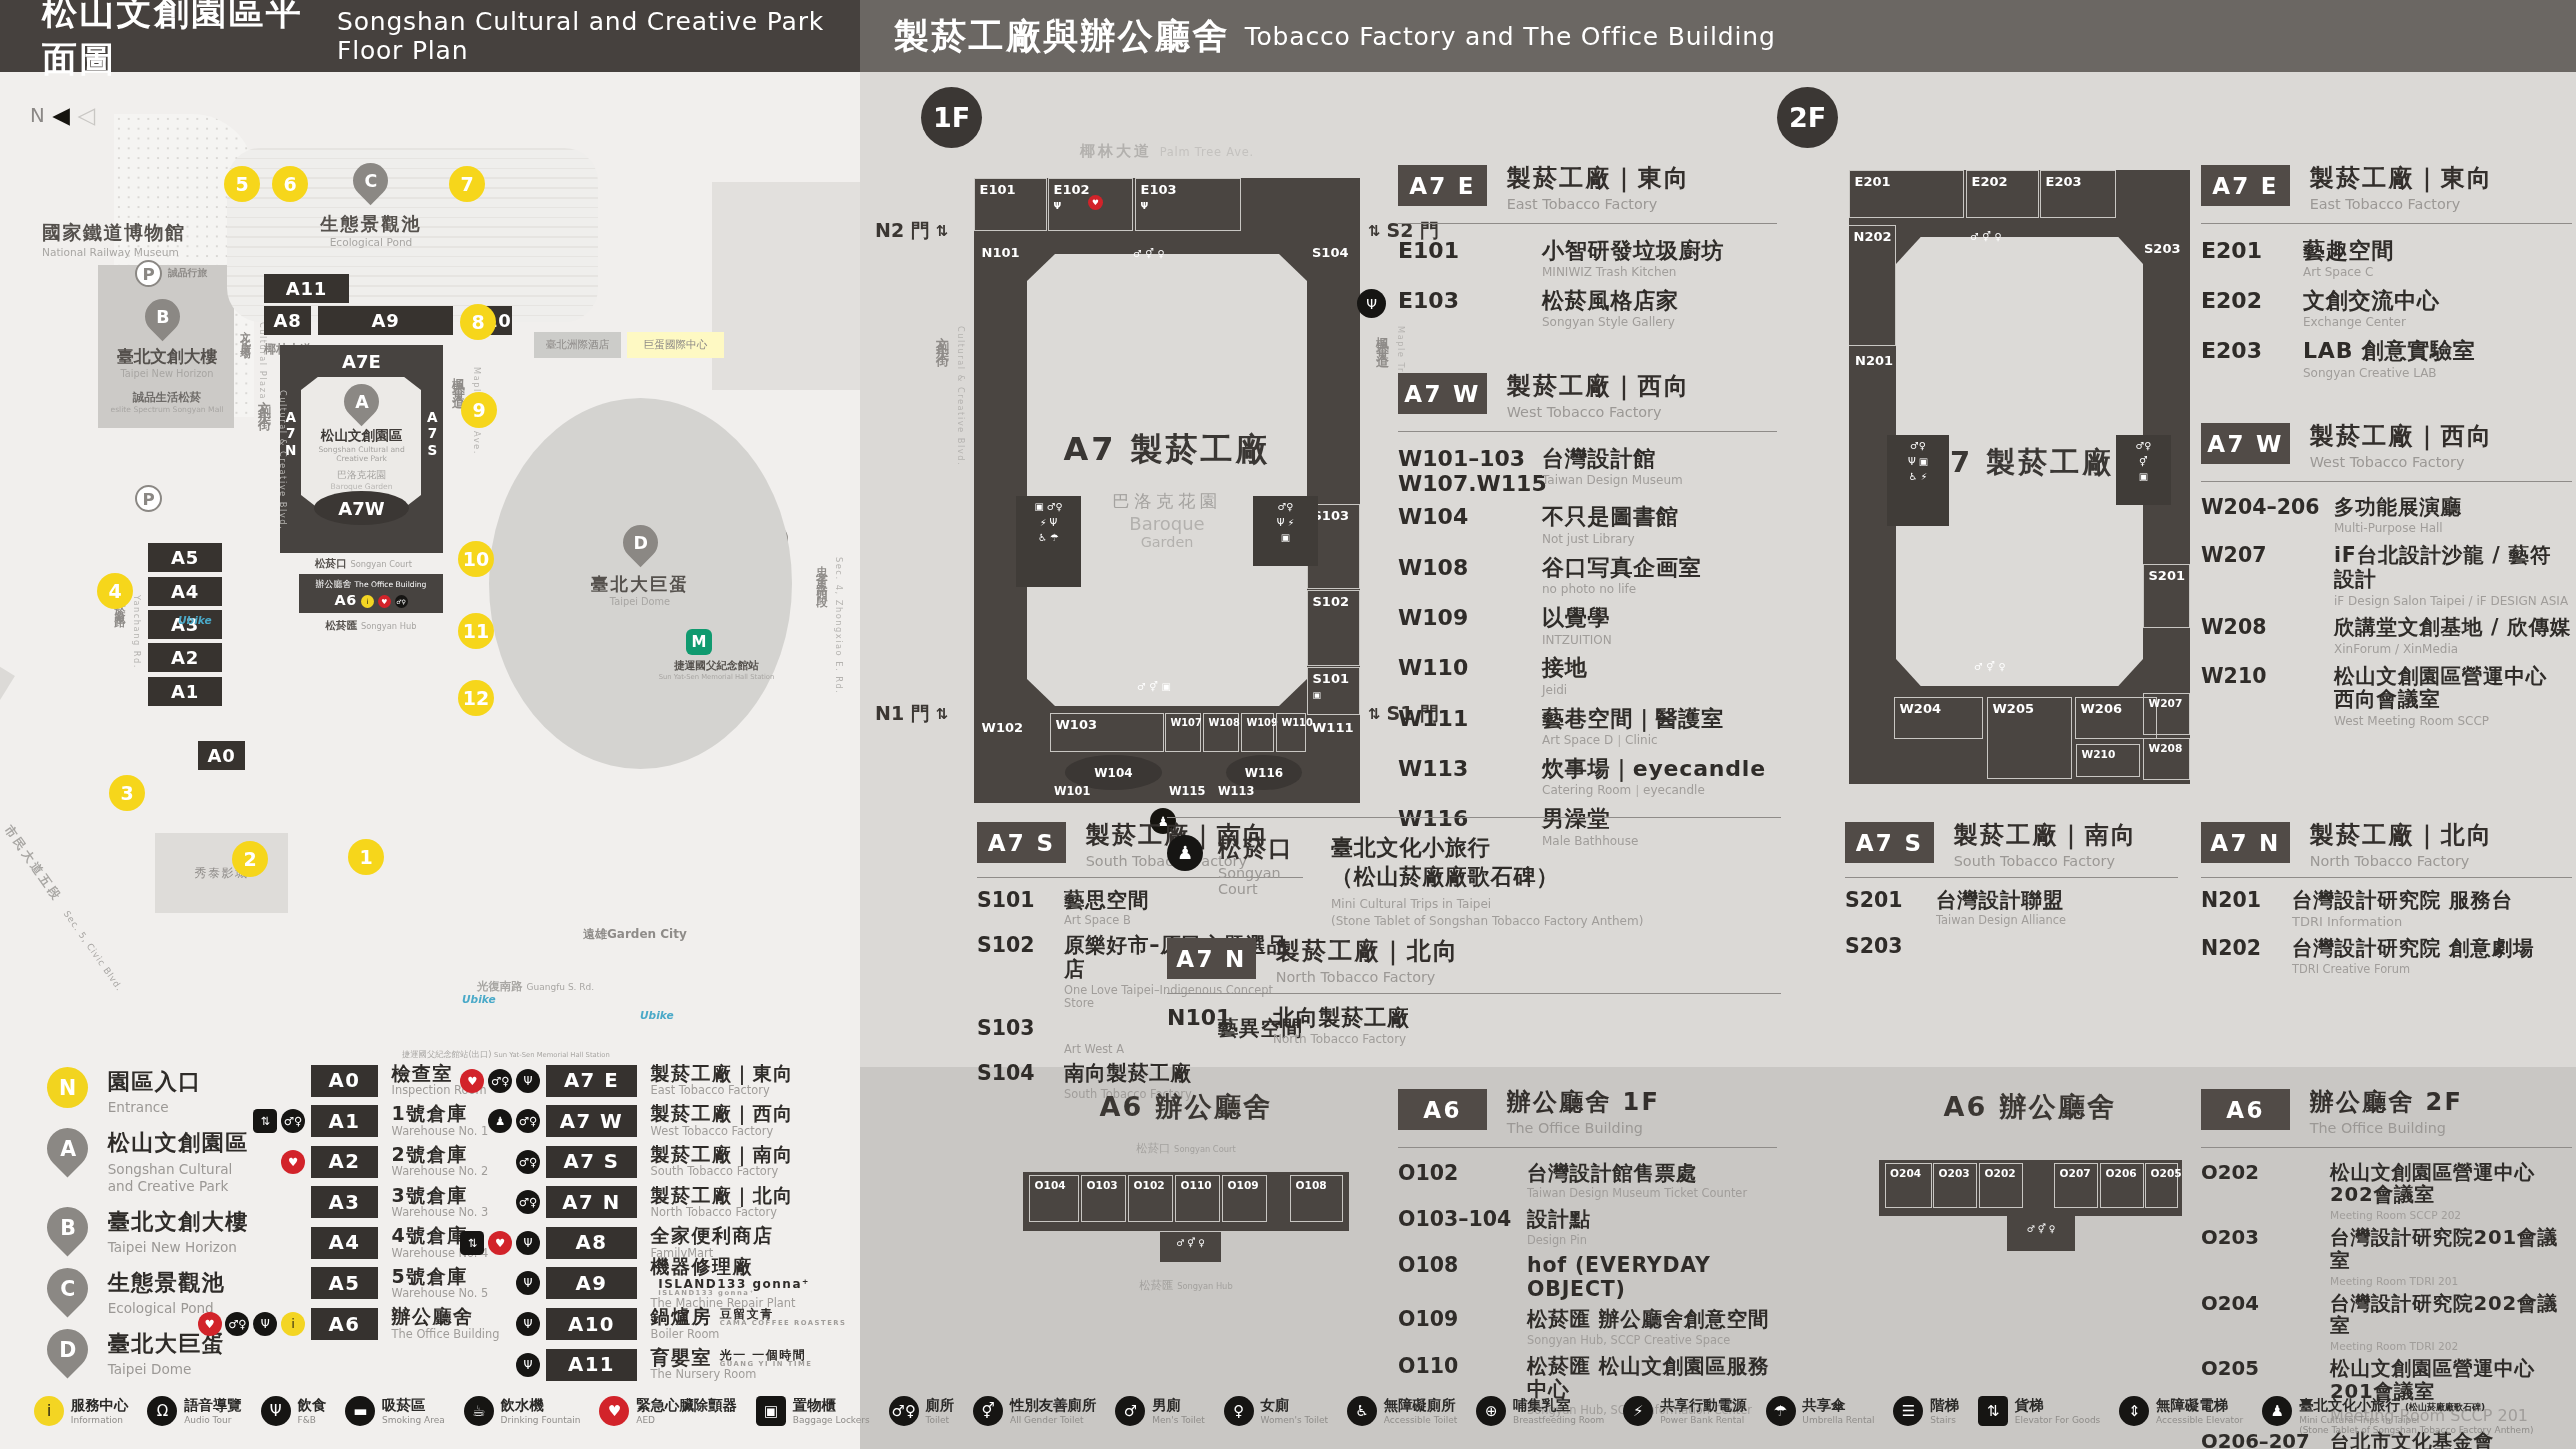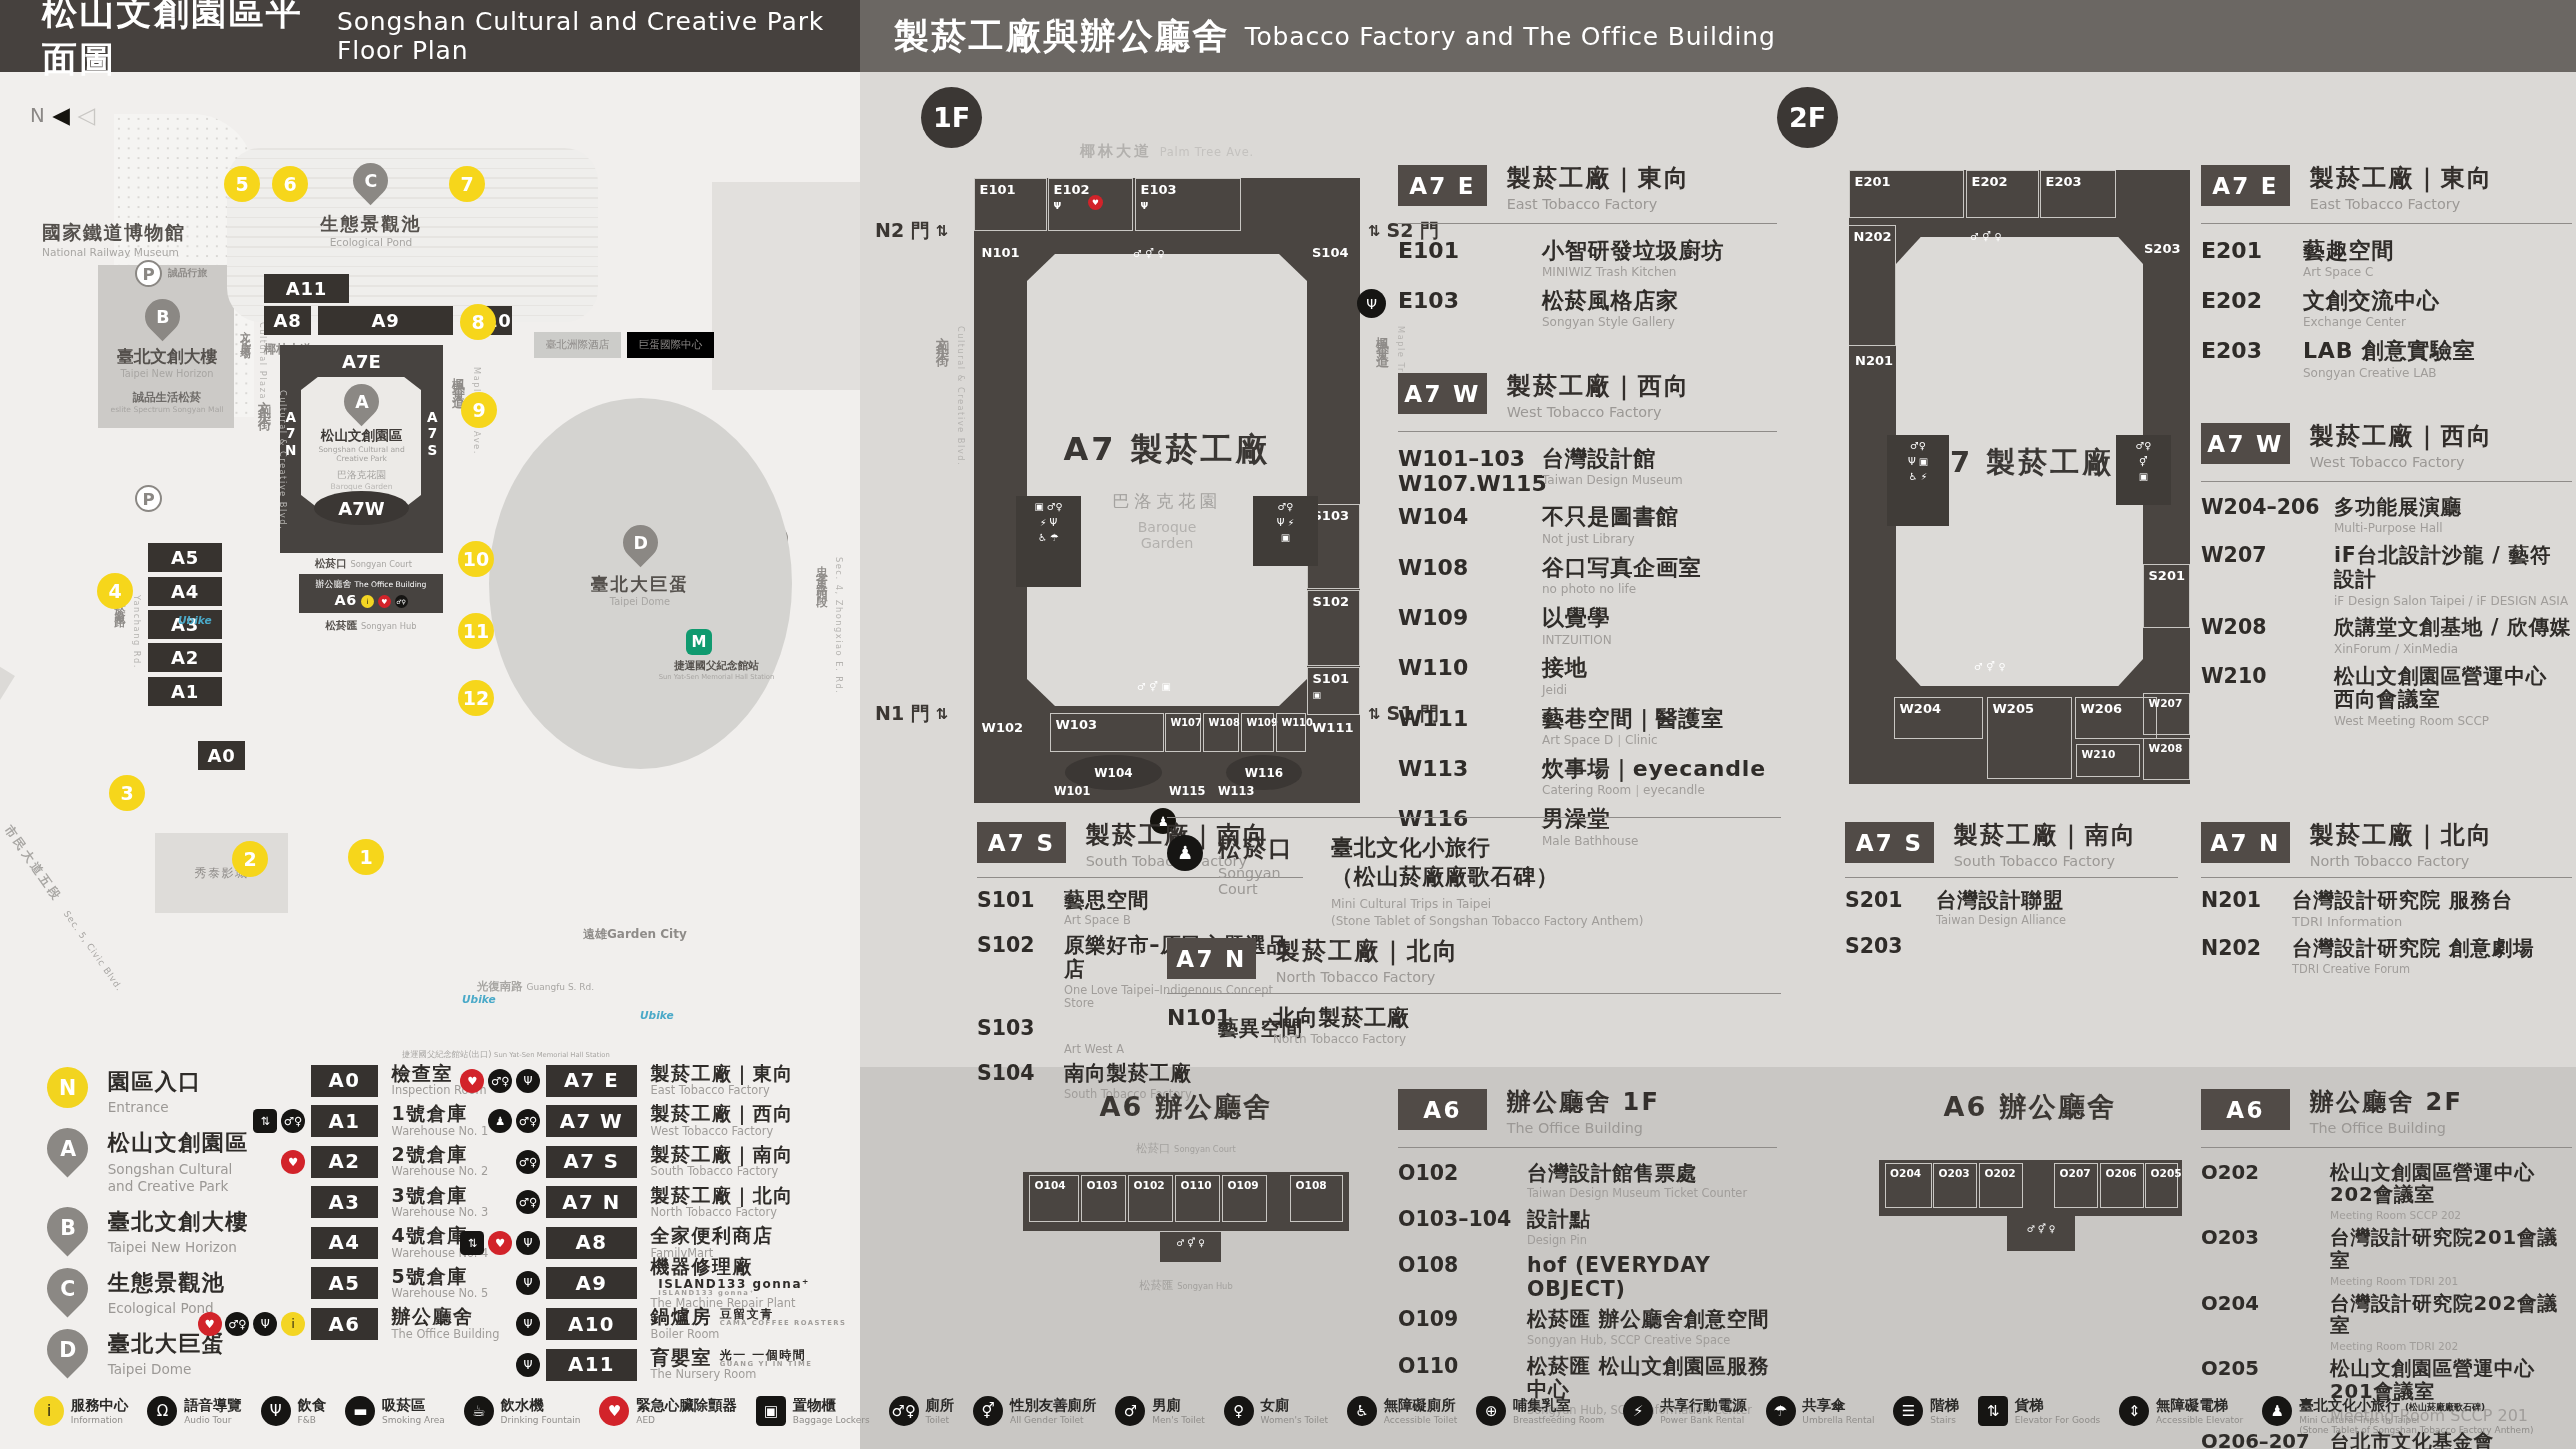--- a/index.html
+++ b/index.html
@@ -242,21 +242,21 @@
     <div class="abs" style="left:-30px;top:576px;width:53px;height:424px;background:#dcdad7;transform:rotate(32deg);transform-origin:top left;"></div>
     <div class="abs" style="left:13.6px;top:750px;transform:rotate(55deg);transform-origin:left top;color:#a8a6a3;font-size:12px;font-weight:bold;letter-spacing:3px;white-space:nowrap;">
       <span>市民大道五段</span>
       <span style="font-weight:normal;font-size:9px;letter-spacing:0.8px;margin-left:6px;">Sec. 5, Civic Blvd.</span>
     </div>
 
     <div class="abs" style="left:489px;top:326px;width:303px;height:371px;background:#d4d3d0;border-radius:50%;"></div>
     <div class="abs" style="left:534px;top:260px;width:87px;height:26px;background:#ccccc9;color:#8b8886;font-size:10.6px;display:flex;align-items:center;justify-content:center;">
         <span>臺北洲際酒店</span>
       </div>
-    <div class="abs" style="left:627px;top:260px;width:87px;height:26px;background:#000000;color:#8b8886;font-size:10.6px;display:flex;align-items:center;justify-content:center;">
+    <div class="abs" style="left:627px;top:260px;width:97px;height:26px;background:#fef9c3;color:#8b8886;font-size:10.6px;display:flex;align-items:center;justify-content:center;">
         <span>巨蛋國際中心</span>
       </div>
     <div class="mpin" style="left:623px;top:453px;">
         <i>D</i>
       </div>
     <div class="abs" style="left:564px;top:500px;width:152px;text-align:center;">
       <div class="mzh" style="position:static;font-size:17.4px;letter-spacing:2.3px;">臺北大巨蛋</div>
       <div class="men" style="position:static;font-size:9.8px;">Taipei Dome</div>
     </div>
 
@@ -560,21 +560,21 @@
       </div>
     <div class="oval" style="left:252px;top:577px;width:76px;height:35px;">
         <span>W116</span>
       </div>
     <div class="rlab" style="left:80px;top:606px;font-size:11.4px;">W101</div>
     <div class="rlab" style="left:195px;top:606px;font-size:11.4px;">W115</div>
     <div class="rlab" style="left:244px;top:606px;font-size:11.4px;">W113</div>
     <div class="pcen" style="left:53px;top:250px;width:280px;">
       <div style="font-size:32px;font-weight:bold;color:#3a3734;letter-spacing:3px;">A7 製菸工廠</div>
       <div style="font-size:17.4px;color:#a5a3a0;letter-spacing:4.5px;margin-top:16.7px;">巴洛克花園</div>
-      <div style="font-size:14px;color:#b3b1ae;margin-top:6px;text-align:center;">Baroque</div>
+      <div style="font-size:18px;color:#b3b1ae;margin-top:0;text-align:center;">Baroque</div>
       <div style="font-size:14.4px;color:#b3b1ae;">Garden</div>
     </div>
     <div class="icl" style="left:42px;top:318px;width:65px;height:91px;">
       <div><span data-icon="lockers-icon">▣</span><span data-icon="toilet-icon">♂♀</span></div>
       <div><span data-icon="power-bank-icon">⚡</span><span data-icon="food-icon">Ψ</span></div>
       <div><span data-icon="accessible-toilet-icon">♿</span><span data-icon="umbrella-icon">☂</span></div>
     </div>
     <div class="icl" style="left:279px;top:318px;width:65px;height:70px;">
       <div><span data-icon="toilet-icon">♂♀</span></div>
       <div><span data-icon="food-icon">Ψ</span><span data-icon="power-bank-icon">⚡</span></div>

